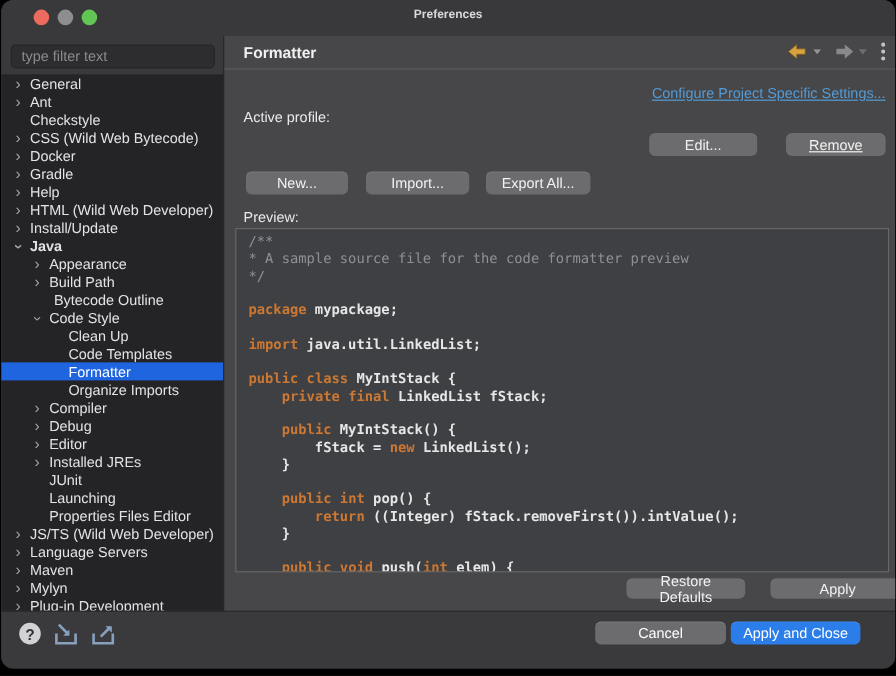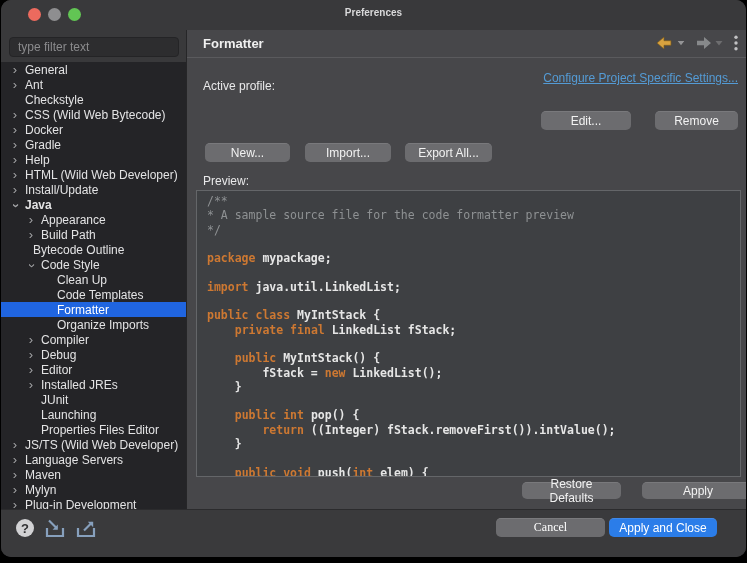--- a/index.html
+++ b/index.html
@@ -27,32 +27,32 @@
   .chev.exp{transform:rotate(90deg);}
   .tlabel{margin-left:4px;}
   
   .panel{position:relative;flex:1;background:#47474a;}
   .panel-header{position:absolute;left:0;top:0;right:0;height:27px;border-bottom:1px solid #5a5a5d;}
   .panel-title{position:absolute;left:16px;top:6px;color:#f0f0f0;font-size:13px;font-weight:bold;}
   .nav-icons{position:absolute;right:8px;top:5px;display:flex;align-items:center;gap:3px;}
   .nav-icons svg{display:block;}
   .link{position:absolute;right:8px;top:41px;color:#549bd5;font-size:12px;text-decoration:underline;cursor:pointer;}
   .label{position:absolute;color:#e9e9ea;font-size:12px;}
-  .lbl-profile{left:16px;top:49px;}
+  .lbl-profile{left:16px;top:61px;}
   .lbl-preview{left:16px;top:144px;}
   .select{position:absolute;left:16px;top:80px;width:330px;height:20px;background:#68686b;
     border-radius:5px;color:#f4f4f4;font-size:12px;display:flex;align-items:center;
     padding-left:10px;box-sizing:border-box;cursor:default;}
   .stepper{position:absolute;right:2px;top:2px;width:17px;height:16px;background:#3478f6;
     border-radius:4px;display:flex;align-items:center;justify-content:center;}
   .btn{position:absolute;background:#6c6c6f;border:none;border-radius:5px;color:#f2f2f2;
     font-size:12px;font-family:"Liberation Sans",sans-serif;display:flex;align-items:center;
     justify-content:center;cursor:default;box-shadow:inset 0 0.5px 0 rgba(255,255,255,.18);}
   .b-edit{left:354px;top:81px;width:90px;height:19px;}
-  .b-remove{left:468px;top:81px;width:83px;height:19px;}
+  .b-remove{left:468px;top:81px;width:83px;height:19px;text-decoration:underline;}
   .b-new{left:18px;top:113px;width:85px;height:19px;}
   .b-import{left:118px;top:113px;width:86px;height:19px;}
   .b-export{left:218px;top:113px;width:87px;height:19px;}
   .b-restore{left:335px;top:452px;width:99px;height:17px;text-align:center;}
   .b-apply{left:455px;top:452px;width:112px;height:17px;}
   .preview{position:absolute;left:9px;top:160px;width:545px;height:287px;box-sizing:border-box;
     background:#3e4043;border:1px solid #646669;overflow:hidden;
     font-family:"DejaVu Sans Mono","Liberation Mono",monospace;font-size:11.5px;line-height:14.3px;
     padding:3px 0 0 10px;}
   .cline{white-space:pre;color:#e6e6e6;font-weight:bold;}
@@ -62,21 +62,21 @@
   .footer{position:relative;height:48px;background:#3a3a3c;border-top:1px solid #2b2b2d;}
   .help{position:absolute;left:15px;top:9px;width:18px;height:18px;border-radius:50%;
     background:#d2d2d4;color:#323234;font-size:13px;font-weight:bold;display:flex;
     align-items:center;justify-content:center;cursor:default;}
   .ficon{position:absolute;top:9px;cursor:default;}
   .fi-import{left:44px;}
   .fi-export{left:75px;}
   .fbtn{position:absolute;top:8px;height:19px;border:none;border-radius:5px;font-size:12px;
     font-family:"Liberation Sans",sans-serif;color:#fff;display:flex;align-items:center;
     justify-content:center;box-shadow:inset 0 0.5px 0 rgba(255,255,255,.2);}
-  .b-cancel{left:495px;width:109px;background:#6c6c6f;font-family:Liberation Serif, serif;}
+  .b-cancel{left:495px;width:109px;background:#6c6c6f;}
   .b-apply-close{left:608px;width:108px;background:#2b7de9;}
 </style>
 </head>
 <body>
 
 <div class="window">
 
   <div class="titlebar">
     <div class="lights">
       <span class="light" style="background:#ec6a5e"></span>
@@ -132,21 +132,21 @@
             <span class="tlabel">Java</span>
           </div>
           <div class="trow" style="padding-left: 24px;">
             <span class="chev">›</span>
             <span class="tlabel">Appearance</span>
           </div>
           <div class="trow" style="padding-left: 24px;">
             <span class="chev">›</span>
             <span class="tlabel">Build Path</span>
           </div>
-          <div class="trow" style="padding-left: 16px;">
+          <div class="trow" style="padding-left: 28px;">
             <span class="chev"></span>
             <span class="tlabel">Bytecode Outline</span>
           </div>
           <div class="trow" style="padding-left: 24px;">
             <span class="chev exp">›</span>
             <span class="tlabel">Code Style</span>
           </div>
           <div class="trow" style="padding-left: 40px;">
             <span class="chev"></span>
             <span class="tlabel">Clean Up</span>

